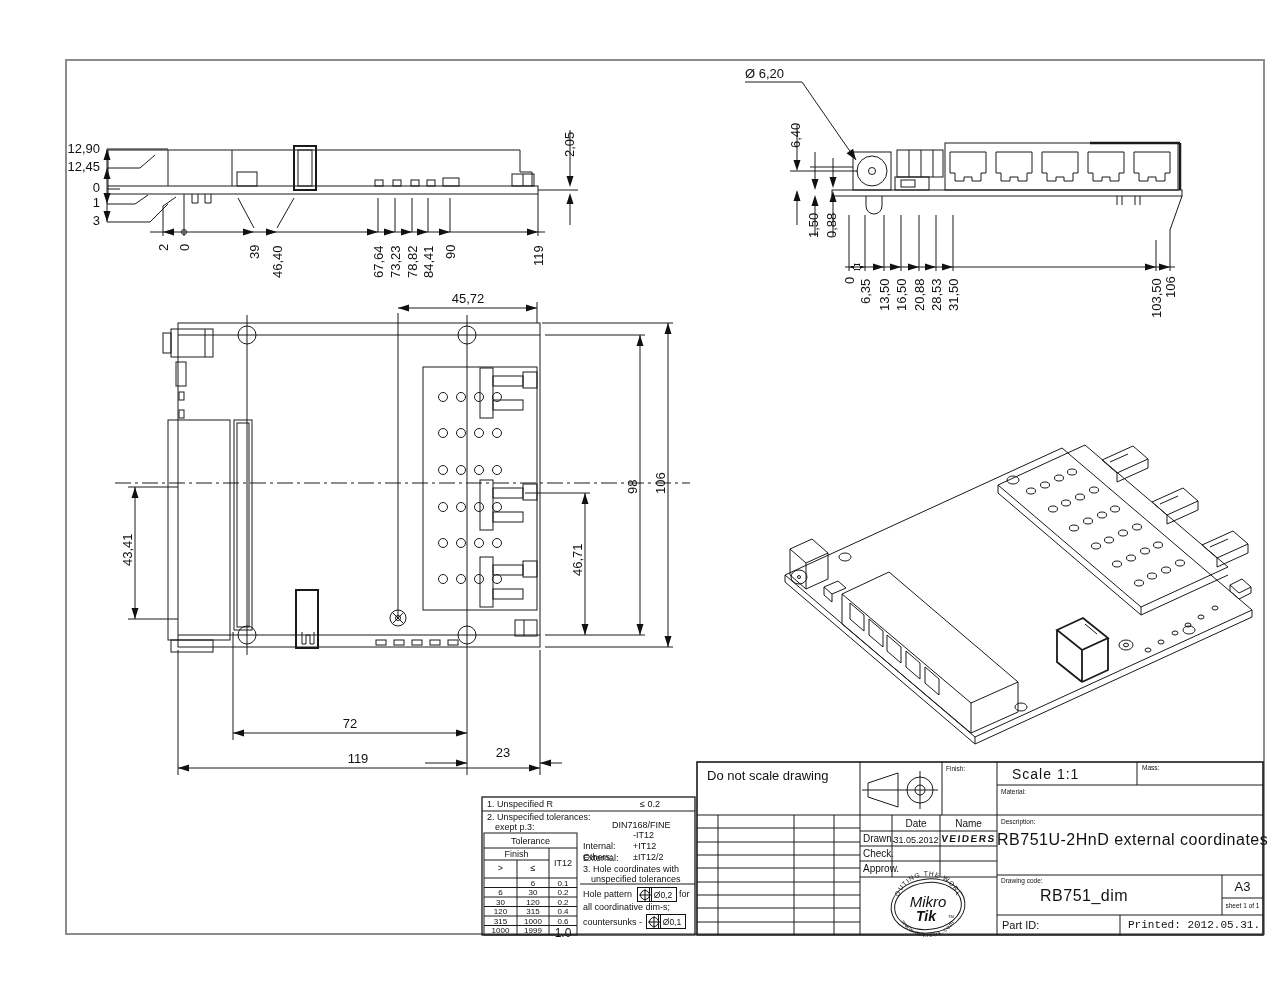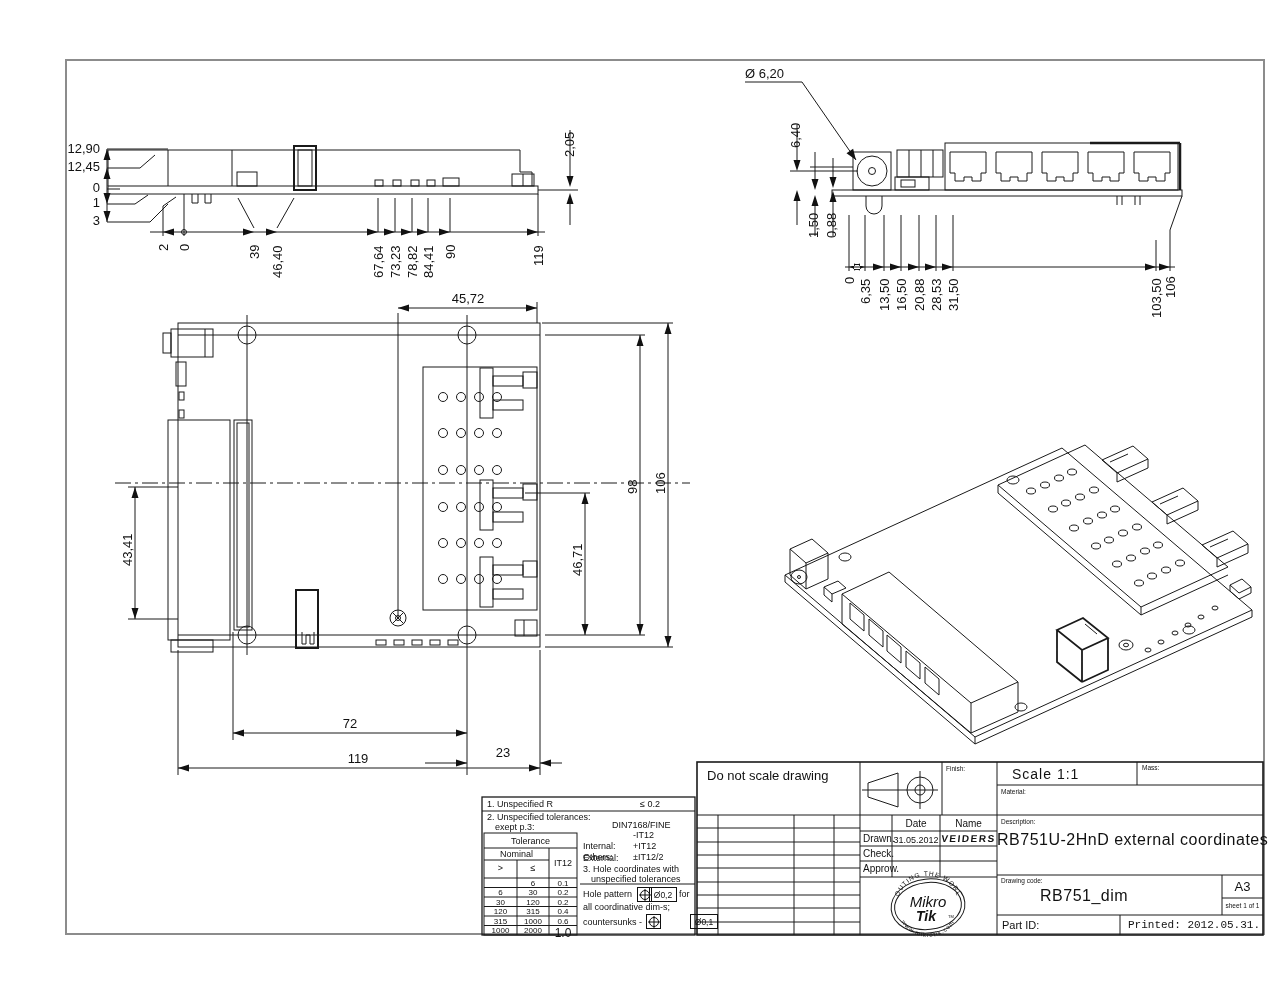--- a/index.html
+++ b/index.html
@@ -416,62 +416,62 @@
     </g>
   </g>
 </svg>
 
 <span class="txt small" style="left:487px;top:799px;">1. Unspecified R</span>
 <span class="txt small" style="left:640px;top:799px;">≤  0.2</span>
 <span class="txt small" style="left:487px;top:812px;">2. Unspecified tolerances:</span>
 <span class="txt small" style="left:495px;top:822px;">exept p.3:</span>
 <span class="txt small" style="left:612px;top:820px;">DIN7168/FINE</span>
 <span class="txt small ctr" style="left:484px;top:836px;width:93px;">Tolerance</span>
-<span class="txt small ctr" style="left:484px;top:849px;width:65px;">Nominal</span>
+<span class="txt small ctr" style="left:484px;top:849px;width:65px;">Finish</span>
 <span class="txt small ctr" style="left:549px;top:858px;width:28px;">IT12</span>
 <span class="txt small ctr" style="left:484px;top:863px;width:33px;">&gt;</span>
 <span class="txt small ctr" style="left:517px;top:863px;width:32px;">≤</span>
 <span class="txt" style="left:484px;top:878.5px;width:33px;text-align:center;font-size:8px;"></span>
 <span class="txt" style="left:517px;top:878.5px;width:32px;text-align:center;font-size:8px;">6</span>
 <span class="txt" style="left:549px;top:878.5px;width:28px;text-align:center;font-size:8px;">0.1</span>
 <span class="txt" style="left:484px;top:888px;width:33px;text-align:center;font-size:8px;">6</span>
 <span class="txt" style="left:517px;top:888px;width:32px;text-align:center;font-size:8px;">30</span>
 <span class="txt" style="left:549px;top:888px;width:28px;text-align:center;font-size:8px;">0.2</span>
 <span class="txt" style="left:484px;top:897.5px;width:33px;text-align:center;font-size:8px;">30</span>
 <span class="txt" style="left:517px;top:897.5px;width:32px;text-align:center;font-size:8px;">120</span>
 <span class="txt" style="left:549px;top:897.5px;width:28px;text-align:center;font-size:8px;">0.2</span>
 <span class="txt" style="left:484px;top:907px;width:33px;text-align:center;font-size:8px;">120</span>
 <span class="txt" style="left:517px;top:907px;width:32px;text-align:center;font-size:8px;">315</span>
 <span class="txt" style="left:549px;top:907px;width:28px;text-align:center;font-size:8px;">0.4</span>
 <span class="txt" style="left:484px;top:916.5px;width:33px;text-align:center;font-size:8px;">315</span>
 <span class="txt" style="left:517px;top:916.5px;width:32px;text-align:center;font-size:8px;">1000</span>
 <span class="txt" style="left:549px;top:916.5px;width:28px;text-align:center;font-size:8px;">0.6</span>
 <span class="txt" style="left:484px;top:925.5px;width:33px;text-align:center;font-size:8px;">1000</span>
-<span class="txt" style="left:517px;top:925.5px;width:32px;text-align:center;font-size:8px;">2000</span>
+<span class="txt" style="left:517px;top:925.5px;width:32px;text-align:center;font-size:8px;">1999</span>
 <span class="txt" style="left:549px;top:925.5px;width:28px;text-align:center;font-size:12px;">1.0</span>
 <span class="txt small" style="left:583px;top:830px;margin-top:23px;">External:</span>
 <span class="txt small" style="left:633px;top:830px;">-IT12</span>
 <span class="txt small" style="left:583px;top:841px;">Internal:</span>
 <span class="txt small" style="left:633px;top:841px;">+IT12</span>
 <span class="txt small" style="left:583px;top:852px;">Others:</span>
 <span class="txt small" style="left:633px;top:852px;">±IT12/2</span>
 <span class="txt small" style="left:583px;top:864px;">3. Hole coordinates with</span>
 <span class="txt small" style="left:591px;top:874px;">unspecified tolerances</span>
 <span class="txt small" style="left:583px;top:889px;">Hole pattern</span>
 <span class="tolbox" style="left:637px;top:887px;width:13px;height:13px;">
       <span class="possym"></span>
     </span>
 <span class="tolbox" style="left:649px;top:887px;width:26px;height:13px;">Ø0,2</span>
 <span class="txt small" style="left:679px;top:889px;">for</span>
 <span class="txt small" style="left:583px;top:902px;">all coordinative dim-s;</span>
 <span class="txt small" style="left:583px;top:917px;">countersunks -</span>
 <span class="tolbox" style="left:646px;top:914px;width:13px;height:13px;">
       <span class="possym"></span>
     </span>
-<span class="tolbox" style="left:658px;top:914px;width:26px;height:13px;margin-left:32px;">Ø0,1</span>
+<span class="tolbox" style="left:658px;top:914px;width:26px;height:13px;">Ø0,1</span>
 
 <span class="txt" style="left:707px;top:768px;font-size:13px;">Do not scale drawing</span>
 <span class="txt tiny" style="left:946px;top:765px;">Finish:</span>
 <span class="txt med ctr" style="left:892px;top:818px;width:48px;">Date</span>
 <span class="txt med ctr" style="left:940px;top:818px;width:57px;">Name</span>
 <span class="txt med" style="left:863px;top:833px;">Drawn.</span>
 <span class="txt small ctr" style="left:892px;top:835px;width:48px;">31.05.2012</span>
 <span class="txt hand ctr" style="left:940px;top:833px;width:57px;">VEIDERS</span>
 <span class="txt med" style="left:863px;top:848px;">Check.</span>
 <span class="txt med" style="left:863px;top:863px;">Approw.</span>

